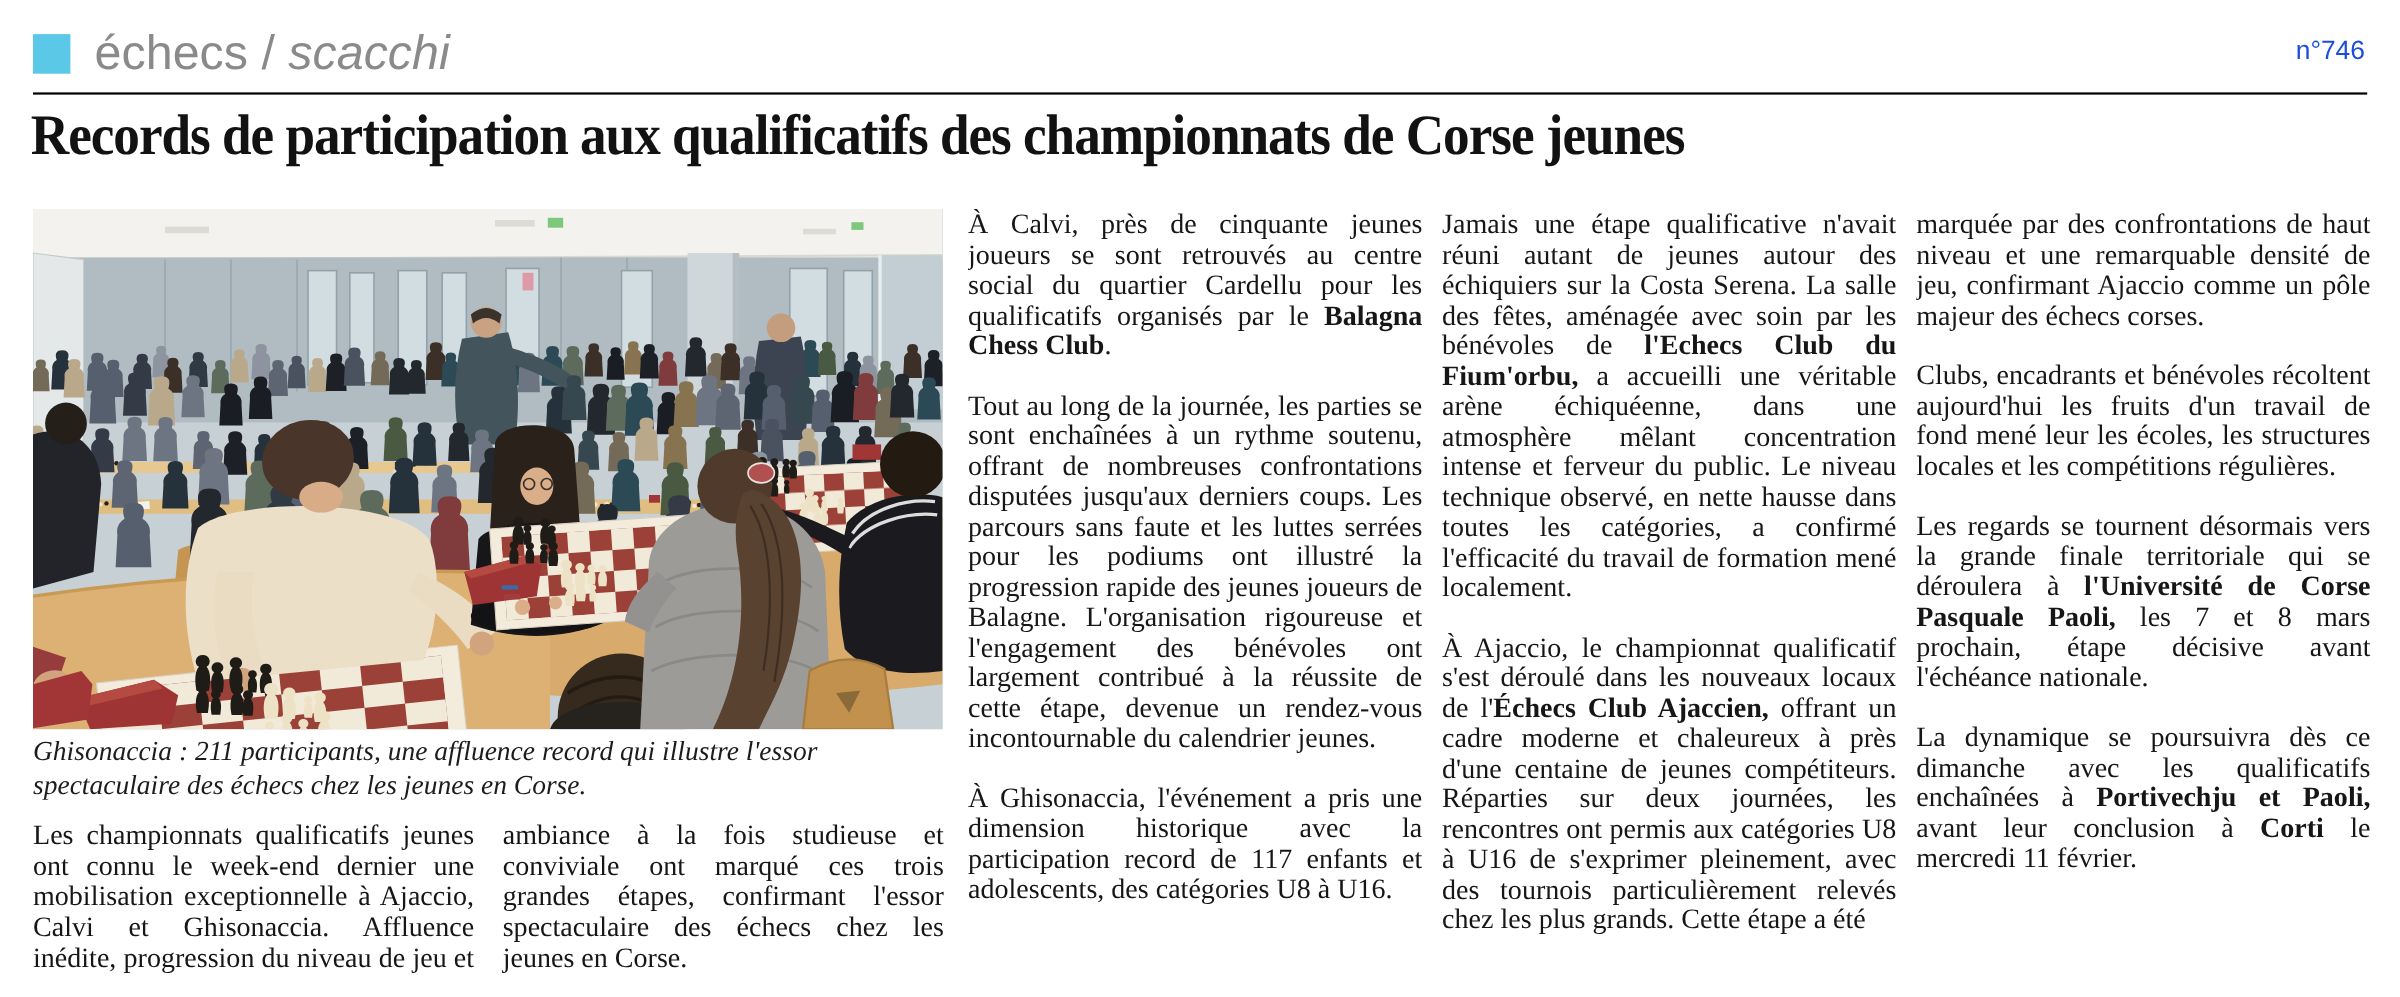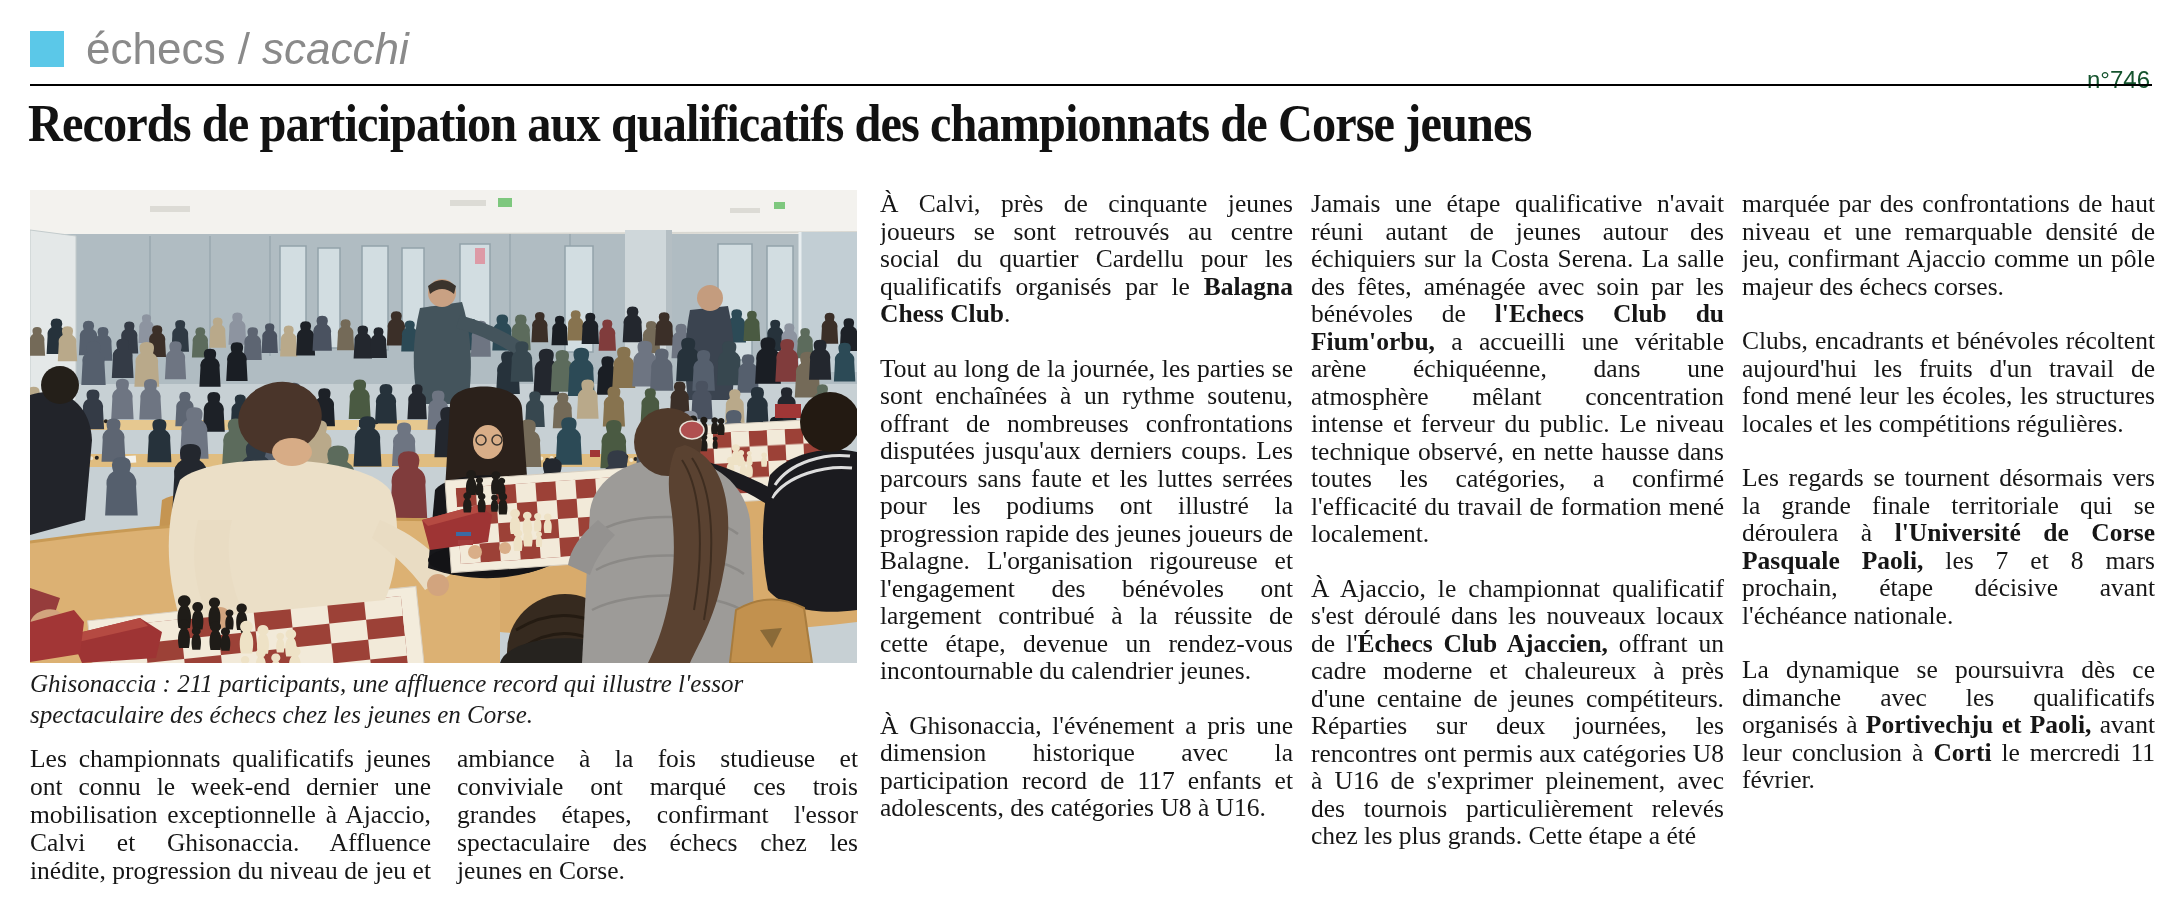--- a/index.html
+++ b/index.html
@@ -6,22 +6,22 @@
   .page{
     position:relative;width:2182px;height:906px;overflow:hidden;background:#fff;
     color:#161616;font-family:"Liberation Serif","DejaVu Serif",serif;
   }
   
   .kicker{position:absolute;left:30px;top:24px;display:flex;align-items:center;gap:22px;}
   .kicker .sq{width:34px;height:36px;}
   .kicker .t{font-family:"Liberation Sans","DejaVu Sans",sans-serif;font-size:44px;color:#8a8a8a;}
   .kicker .it{font-style:italic;}
   .issue{
-    position:absolute;right:32px;top:66px;
-    font-family:"Liberation Sans","DejaVu Sans",sans-serif;font-size:24px;color:#14532d;
+    position:absolute;right:32px;top:33px;
+    font-family:"Liberation Sans","DejaVu Sans",sans-serif;font-size:24px;color:#1d4ed8;
   }
   .rule{position:absolute;left:30px;right:30px;top:84px;border-top:2px solid #000;}
   .headline{
     position:absolute;left:28px;top:94px;margin:0;white-space:nowrap;
     font-size:52px;font-weight:bold;letter-spacing:-1px;color:#121212;
     transform:scaleX(0.93);transform-origin:left top;
   }
   
   .photo{position:absolute;left:30px;top:190px;width:827px;height:473px;overflow:hidden;background:#c7d0d4;}
   .photo svg{display:block;}
@@ -505,16 +505,16 @@
     <p><span>À Ghisonaccia, l'événement a pris une dimension historique avec la participation record de 117 enfants et adolescents, des catégories U8 à U16.</span></p>
   </div>
   <div class="col" id="colB">
     <p><span>Jamais une étape qualificative n'avait réuni autant de jeunes autour des échiquiers sur la Costa Serena. La salle des fêtes, aménagée avec soin par les bénévoles de </span><span class="b">l'Echecs Club du Fium'orbu,</span><span> a accueilli une véritable arène échiquéenne, dans une atmosphère mêlant concentration intense et ferveur du public. Le niveau technique observé, en nette hausse dans toutes les catégories, a confirmé l'efficacité du travail de formation mené localement.</span></p>
     <p><span>À Ajaccio, le championnat qualificatif s'est déroulé dans les nouveaux locaux de l'</span><span class="b">Échecs Club Ajaccien,</span><span> offrant un cadre moderne et chaleureux à près d'une centaine de jeunes compétiteurs. Réparties sur deux journées, les rencontres ont permis aux catégories U8 à U16 de s'exprimer pleinement, avec des tournois particulièrement relevés chez les plus grands. Cette étape a été</span></p>
   </div>
   <div class="col" id="colC">
     <p><span>marquée par des confrontations de haut niveau et une remarquable densité de jeu, confirmant Ajaccio comme un pôle majeur des échecs corses.</span></p>
     <p><span>Clubs, encadrants et bénévoles récoltent aujourd'hui les fruits d'un travail de fond mené leur les écoles, les structures locales et les compétitions régulières.</span></p>
     <p><span>Les regards se tournent désormais vers la grande finale territoriale qui se déroulera à </span><span class="b">l'Université de Corse Pasquale Paoli,</span><span> les 7 et 8 mars prochain, étape décisive avant l'échéance nationale.</span></p>
-    <p><span>La dynamique se poursuivra dès ce dimanche avec les qualificatifs organisés à </span><span class="b">Portivechju et Paoli,</span><span> avant leur conclusion à </span><span class="b">Corti</span><span> le mercredi 11 février.</span></p>
+    <p><span>La dynamique se poursuivra dès ce dimanche avec les qualificatifs enchaînées à </span><span class="b">Portivechju et Paoli,</span><span> avant leur conclusion à </span><span class="b">Corti</span><span> le mercredi 11 février.</span></p>
   </div>
 
 </div>
 
 </body></html>

